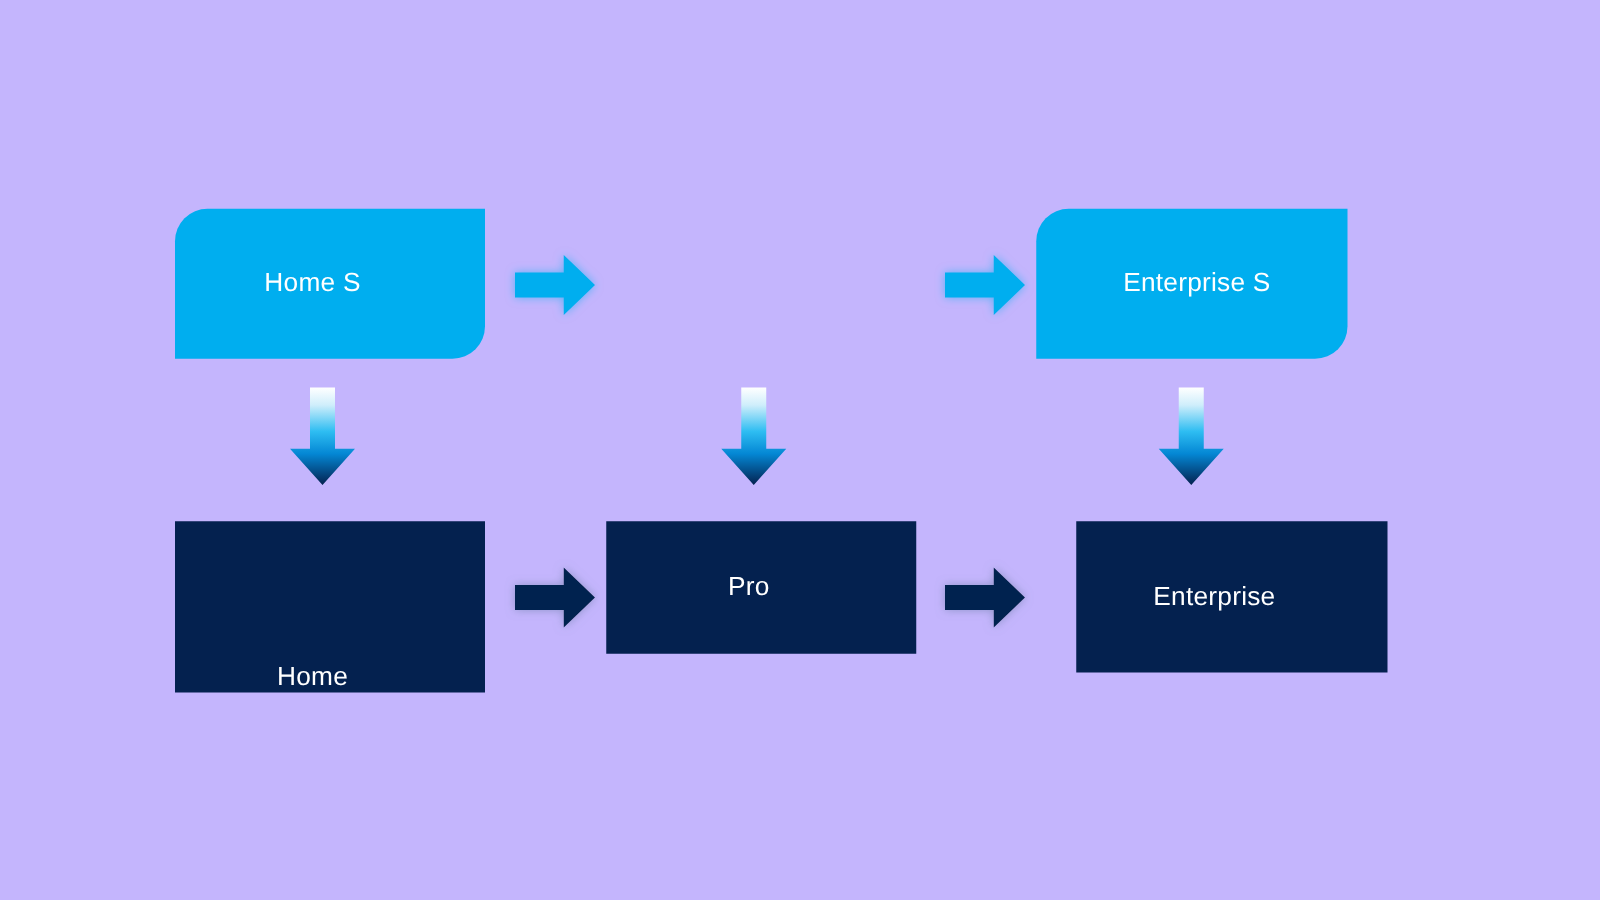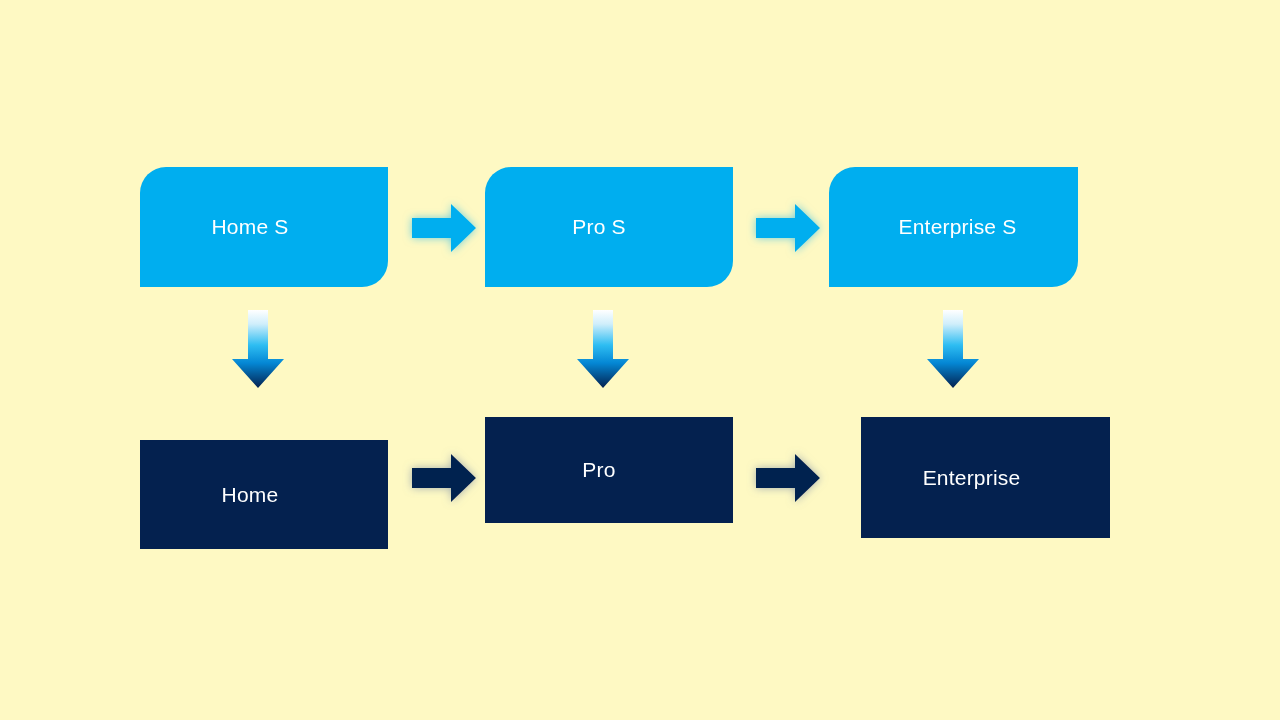--- a/index.html
+++ b/index.html
@@ -10,21 +10,21 @@
     width: 1280px;
     height: 720px;
     background: #ffffff;
     font-family: "Liberation Sans", sans-serif;
     overflow: hidden;
   }
   #canvas {
     position: relative;
     width: 1280px;
     height: 720px;
-    background: #fef9c3;
+    background: #c4b5fd;
     text-decoration: underline;
   }
 
   
   .node {
     position: absolute;
     display: flex;
     align-items: center;
     justify-content: center;
     box-sizing: border-box;
@@ -61,23 +61,20 @@
 </style>
 </head>
 <body>
 
 <div id="canvas">
 
   <div class="node node-top" style="left:140px; top:167px; width:248px; height:120px;">
     <span class="node-label nudge-left">Home S</span>
   </div>
 
-  <div class="node node-top" style="left:485px; top:167px; width:248px; height:120px;">
-    <span class="node-label nudge-left-sm">Pro S</span>
-  </div>
 
   <div class="node node-top" style="left:829px; top:167px; width:249px; height:120px;padding-left:36px;">
     <span class="node-label nudge-left">Enterprise S</span>
   </div>
 
   <div class="arrow-h" style="left:408px; top:199px; width:72px; height:58px;">
     <svg width="72" height="58" viewBox="0 0 72 58">
       <defs>
         <filter id="glowCyan1" x="-60%" y="-60%" width="220%" height="220%">
           <feDropShadow dx="0" dy="0" stdDeviation="4" flood-color="#00aeef" flood-opacity="0.55"></feDropShadow>
@@ -136,21 +133,21 @@
           <stop offset="18%" stop-color="#cfeefb"></stop>
           <stop offset="45%" stop-color="#2ebdf2"></stop>
           <stop offset="68%" stop-color="#0487d4"></stop>
           <stop offset="100%" stop-color="#04214f"></stop>
         </linearGradient>
       </defs>
       <polygon points="20,2 40,2 40,51 56,51 30,80 4,51 20,51" fill="url(#vgrad3)"></polygon>
     </svg>
   </div>
 
-  <div class="node node-bottom" style="left:140px; top:440px; width:248px; height:109px;">
+  <div class="node node-bottom" style="left:140px; top:417px; width:248px; height:137px;align-items:flex-end;">
     <span class="node-label nudge-left">Home</span>
   </div>
 
   <div class="node node-bottom" style="left:485px; top:417px; width:248px; height:106px;">
     <span class="node-label nudge-left-sm">Pro</span>
   </div>
 
   <div class="node node-bottom" style="left:829px; top:417px; width:249px; height:121px;margin-left:32px;">
     <span class="node-label nudge-left">Enterprise</span>
   </div>

